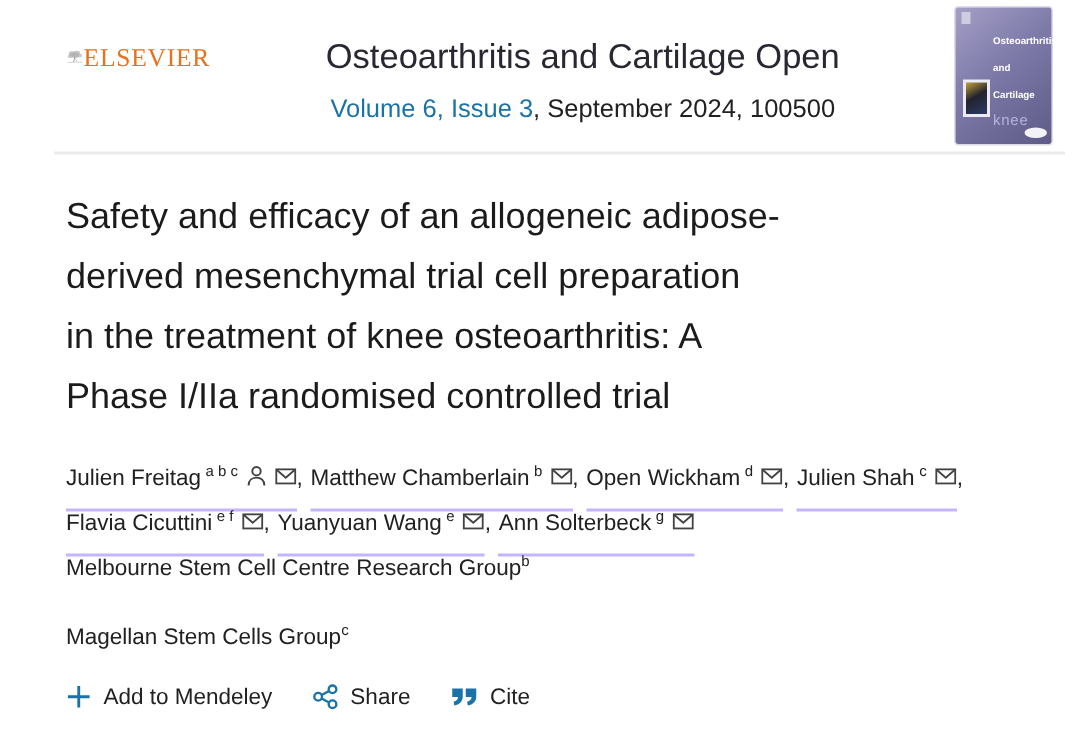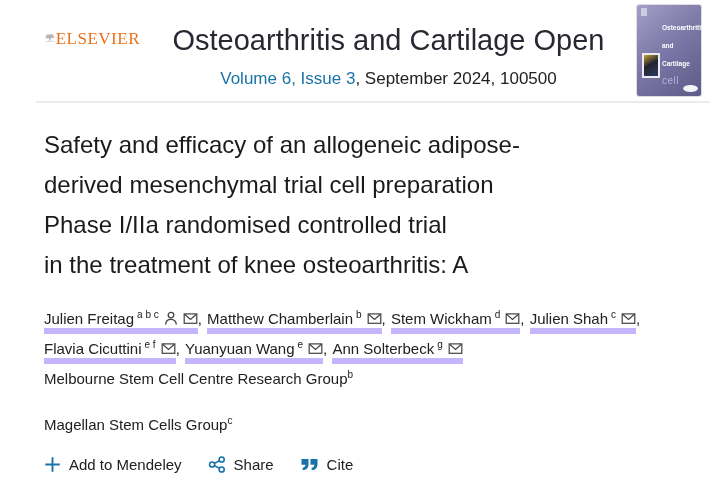--- a/index.html
+++ b/index.html
@@ -13,21 +13,21 @@
   html,body{margin:0;padding:0;}
   body{
     width:723px;height:503px;overflow:hidden;background:#fff;
     font-family:"Liberation Sans",sans-serif;color:var(--dark);
   }
   
   header{display:flex;align-items:flex-start;height:101px;padding:5px 22px 0 44px;}
   .logo{width:96px;flex-shrink:0;display:flex;flex-direction:row;align-items:center;cursor:pointer;}
   .wordmark{font-family:"Liberation Serif",serif;font-size:17px;color:var(--orange);letter-spacing:.5px;margin-top:1px;}
   .head-center{flex:1;text-align:center;padding-top:19px;}
-  .journal-title{font-size:29px;color:#282833;cursor:pointer;}
+  .journal-title{font-size:23px;color:#282833;cursor:pointer;}
   .issue-line{font-size:17px;margin-top:12px;color:var(--dark);}
   .issue-link{color:var(--blue);cursor:pointer;}
   .cover{
     width:64px;height:91px;flex-shrink:0;position:relative;margin-top:0;
     background:linear-gradient(140deg,#a39fc7 0%,#7b77a6 48%,#5e5b88 100%);
     border-radius:2px;box-shadow:0 0 0 1px #dcdce4;cursor:pointer;
   }
   .cover-topmark{position:absolute;top:3px;left:4px;width:6px;height:8px;background:#d6d6e6;opacity:.85;}
   .cover-titles{position:absolute;top:11px;left:25px;right:4px;text-align:left;}
   .cover-t1,.cover-t2{color:#fff;font-size:6.5px;font-weight:bold;line-height:7.5px;}
@@ -40,21 +40,21 @@
   .cover-badge{position:absolute;right:3px;bottom:4px;width:15px;height:7px;background:#f3f3f7;border-radius:50%;}
   .divider{height:2px;background:var(--divider);margin:0 13px 0 36px;}
   
   .article-title{
     font-family:Liberation Sans, sans-serif;font-weight:normal;
     font-size:24px;line-height:40px;color:var(--title-black);
     margin:22px 20px 0 44px;
   }
   .tl{display:block;}
   .authors{margin:17px 24px 0 44px;font-size:15px;line-height:26px;}
-  .author-link{cursor:pointer;border-bottom:6px solid #c4b5fd;padding-bottom:1px;white-space:nowrap;}
+  .author-link{cursor:pointer;border-bottom:2px solid #c4b5fd;padding-bottom:12px;white-space:nowrap;}
   .a-sup{font-size:10px;margin-left:3px;}
   .a-icon svg{vertical-align:-2px;margin-left:5px;}
   .a-sep{padding-right:1px;}
   .group-line{display:block;}
   .group-line sup,.magellan sup{font-size:10px;}
   .magellan{margin:20px 24px 2px 44px;font-size:15px;line-height:18px;}
   .show-more{
     display:flex;align-items:center;gap:9px;margin:25px 0 0 44px;
     color:var(--blue);font-size:15px;background:none;border:none;padding:0;
     cursor:pointer;font-family:inherit;
@@ -92,54 +92,54 @@
     <div class="head-center">
       <div class="journal-title">Osteoarthritis and Cartilage Open</div>
       <div class="issue-line"><span class="issue-link">Volume 6, Issue 3</span><span>, September 2024, 100500</span></div>
     </div>
 
     <a class="cover">
       <span class="cover-topmark"></span>
       <span class="cover-titles">
         <span class="cover-t1">Osteoarthritis</span>
         <span class="cover-t2">and Cartilage</span>
-        <span class="cover-t3">cell</span>
+        <span class="cover-t3">knee</span>
       </span>
       <span class="cover-img"></span>
       <span class="cover-badge"></span>
     </a>
   </header>
 
   <div class="divider"></div>
 
   <main>
     <h1 class="article-title">
       <span class="tl">Safety and efficacy of an allogeneic adipose-</span>
       <span class="tl">derived mesenchymal trial cell preparation</span>
+      <span class="tl">in the treatment of knee osteoarthritis: A</span>
       <span class="tl">Phase I/IIa randomised controlled trial</span>
-      <span class="tl">in the treatment of knee osteoarthritis: A</span>
     </h1>
 
     <p class="authors">
       <span class="author-link"><span>Julien Freitag</span><sup class="a-sup">a b c</sup><span class="a-icon"><svg width="14" height="15" viewBox="0 0 14 15">
               <g stroke="#424242" stroke-width="1.3" fill="none">
                 <circle cx="7" cy="4.1" r="2.8"></circle>
                 <path d="M1.7 13.6 c0-3.3 2.3-5.2 5.3-5.2 s5.3 1.9 5.3 5.2"></path>
               </g>
             </svg></span><span class="a-icon"><svg width="15" height="15" viewBox="0 0 15 15">
               <g stroke="#424242" stroke-width="1.2" fill="none">
                 <rect x="1.2" y="2.9" width="12.6" height="9.4"></rect>
                 <path d="M1.6 3.3 L7.5 8.5 L13.4 3.3"></path>
               </g>
             </svg></span></span><span class="a-sep">, </span><span class="author-link"><span>Matthew Chamberlain</span><sup class="a-sup">b</sup><span class="a-icon"><svg width="15" height="15" viewBox="0 0 15 15">
               <g stroke="#424242" stroke-width="1.2" fill="none">
                 <rect x="1.2" y="2.9" width="12.6" height="9.4"></rect>
                 <path d="M1.6 3.3 L7.5 8.5 L13.4 3.3"></path>
               </g>
-            </svg></span></span><span class="a-sep">, </span><span class="author-link"><span>Stem Wickham</span><sup class="a-sup">d</sup><span class="a-icon"><svg width="15" height="15" viewBox="0 0 15 15">
+            </svg></span></span><span class="a-sep">, </span><span class="author-link"><span>Open Wickham</span><sup class="a-sup">d</sup><span class="a-icon"><svg width="15" height="15" viewBox="0 0 15 15">
               <g stroke="#424242" stroke-width="1.2" fill="none">
                 <rect x="1.2" y="2.9" width="12.6" height="9.4"></rect>
                 <path d="M1.6 3.3 L7.5 8.5 L13.4 3.3"></path>
               </g>
             </svg></span></span><span class="a-sep">, </span><span class="author-link"><span>Julien Shah</span><sup class="a-sup">c</sup><span class="a-icon"><svg width="15" height="15" viewBox="0 0 15 15">
               <g stroke="#424242" stroke-width="1.2" fill="none">
                 <rect x="1.2" y="2.9" width="12.6" height="9.4"></rect>
                 <path d="M1.6 3.3 L7.5 8.5 L13.4 3.3"></path>
               </g>
             </svg></span></span><span class="a-sep">, </span><span class="author-link"><span>Flavia Cicuttini</span><sup class="a-sup">e f</sup><span class="a-icon"><svg width="15" height="15" viewBox="0 0 15 15">

